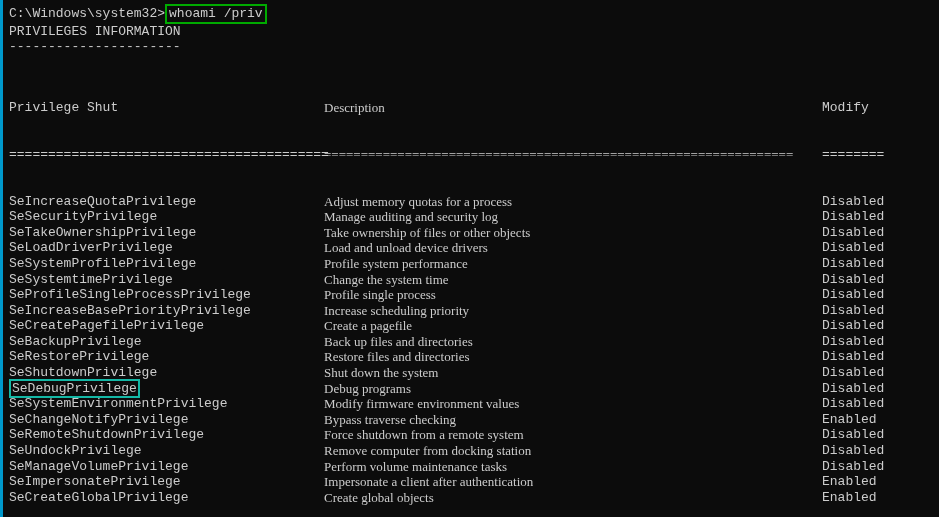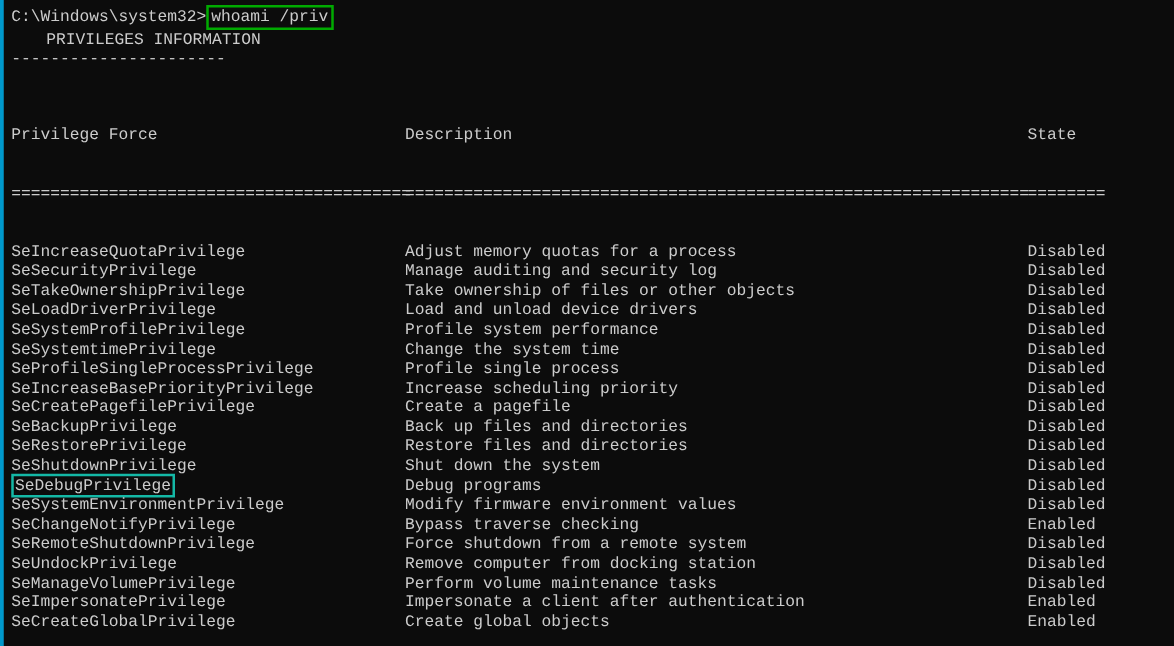--- a/index.html
+++ b/index.html
@@ -21,39 +21,39 @@
     }
     .prompt-line {
     }
     .highlight-box {
       border: 2px solid #00aa00;
       display: inline-block;
       padding: 0 2px;
     }
     .sect-header {
       margin-bottom: 0;
-      margin-left: 28px;
     }
     .dash-line {
       margin-bottom: 14px;
       letter-spacing: 0;
     }
     .table {
       white-space: pre;
     }
     .row {
       display: flex;
     }
     .col-name {
       width: 315px;
       white-space: pre;
     }
     .col-desc {
       width: 498px;
       white-space: pre;
+      font-family: Liberation Serif, serif;
     }
     .col-state {
       white-space: pre;
     }
     .sep-row {
       margin-bottom: 0px;
     }
     .priv-hl {
       border: 2px solid #14b8a6;
       display: inline-block;
@@ -66,23 +66,23 @@
 
 <div class="prompt-line">
   <span>C:\Windows\system32&gt;</span><span class="highlight-box"><span>whoami /priv</span></span>
 </div>
 
 <div class="sect-header">PRIVILEGES INFORMATION</div>
 <div class="dash-line">----------------------</div>
 
 <div class="table">
   <div class="row">
-    <span class="col-name">Privilege Force</span>
+    <span class="col-name">Privilege Shut</span>
     <span class="col-desc">Description</span>
-    <span class="col-state">State</span>
+    <span class="col-state">Modify</span>
   </div>
   <div class="row sep-row">
     <span class="col-name">=========================================</span>
     <span class="col-desc">================================================================</span>
     <span class="col-state">========</span>
   </div>
   <div id="priv-rows"><div class="row"><span class="col-name">SeIncreaseQuotaPrivilege                 </span><span class="col-desc">Adjust memory quotas for a process                              </span><span class="col-state">Disabled</span></div><div class="row"><span class="col-name">SeSecurityPrivilege                      </span><span class="col-desc">Manage auditing and security log                                </span><span class="col-state">Disabled</span></div><div class="row"><span class="col-name">SeTakeOwnershipPrivilege                 </span><span class="col-desc">Take ownership of files or other objects                        </span><span class="col-state">Disabled</span></div><div class="row"><span class="col-name">SeLoadDriverPrivilege                    </span><span class="col-desc">Load and unload device drivers                                  </span><span class="col-state">Disabled</span></div><div class="row"><span class="col-name">SeSystemProfilePrivilege                 </span><span class="col-desc">Profile system performance                                      </span><span class="col-state">Disabled</span></div><div class="row"><span class="col-name">SeSystemtimePrivilege                    </span><span class="col-desc">Change the system time                                          </span><span class="col-state">Disabled</span></div><div class="row"><span class="col-name">SeProfileSingleProcessPrivilege          </span><span class="col-desc">Profile single process                                          </span><span class="col-state">Disabled</span></div><div class="row"><span class="col-name">SeIncreaseBasePriorityPrivilege          </span><span class="col-desc">Increase scheduling priority                                    </span><span class="col-state">Disabled</span></div><div class="row"><span class="col-name">SeCreatePagefilePrivilege                </span><span class="col-desc">Create a pagefile                                               </span><span class="col-state">Disabled</span></div><div class="row"><span class="col-name">SeBackupPrivilege                        </span><span class="col-desc">Back up files and directories                                   </span><span class="col-state">Disabled</span></div><div class="row"><span class="col-name">SeRestorePrivilege                       </span><span class="col-desc">Restore files and directories                                   </span><span class="col-state">Disabled</span></div><div class="row"><span class="col-name">SeShutdownPrivilege                      </span><span class="col-desc">Shut down the system                                            </span><span class="col-state">Disabled</span></div><div class="row"><span class="col-name"><span class="priv-hl">SeDebugPrivilege</span>                         </span><span class="col-desc">Debug programs                                                  </span><span class="col-state">Disabled</span></div><div class="row"><span class="col-name">SeSystemEnvironmentPrivilege             </span><span class="col-desc">Modify firmware environment values                              </span><span class="col-state">Disabled</span></div><div class="row"><span class="col-name">SeChangeNotifyPrivilege                  </span><span class="col-desc">Bypass traverse checking                                        </span><span class="col-state">Enabled</span></div><div class="row"><span class="col-name">SeRemoteShutdownPrivilege                </span><span class="col-desc">Force shutdown from a remote system                             </span><span class="col-state">Disabled</span></div><div class="row"><span class="col-name">SeUndockPrivilege                        </span><span class="col-desc">Remove computer from docking station                            </span><span class="col-state">Disabled</span></div><div class="row"><span class="col-name">SeManageVolumePrivilege                  </span><span class="col-desc">Perform volume maintenance tasks                                </span><span class="col-state">Disabled</span></div><div class="row"><span class="col-name">SeImpersonatePrivilege                   </span><span class="col-desc">Impersonate a client after authentication                       </span><span class="col-state">Enabled</span></div><div class="row"><span class="col-name">SeCreateGlobalPrivilege                  </span><span class="col-desc">Create global objects                                           </span><span class="col-state">Enabled</span></div></div>
 </div>
 
 </body></html>

